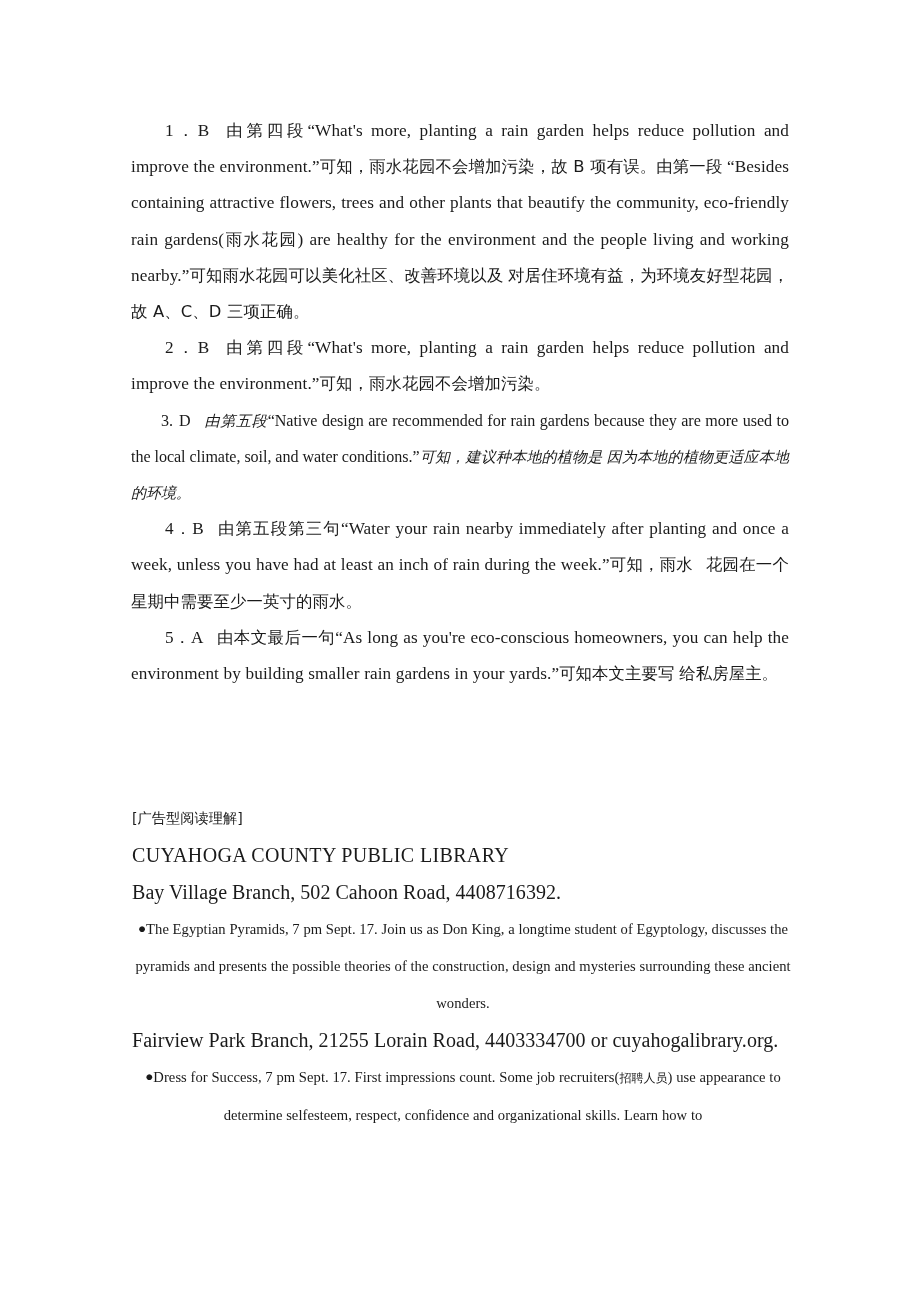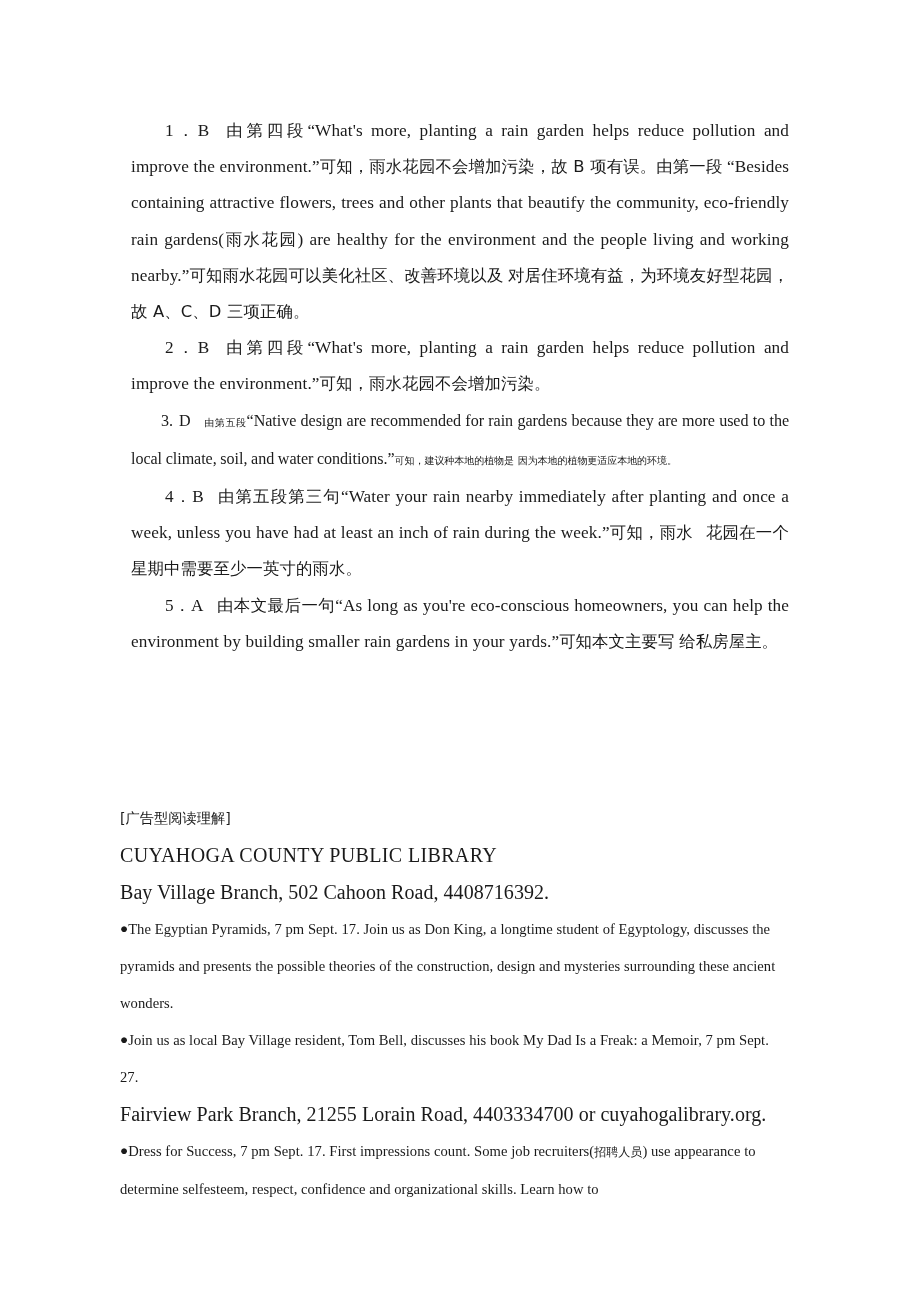--- a/index.html
+++ b/index.html
@@ -64,26 +64,26 @@
     letter-spacing: -0.05px;
     word-spacing: -0.3px;
   }
   .ans-para.compact .lead-indent { width: 30px; }
   .ans-para .nudge {
     display: inline-block;
     width: 8px;
   }
 
   .cn { font-family: "DejaVu Sans", "Liberation Sans", sans-serif; font-size: 16.4px; }
-  .ans-para.compact .cn { font-size: 10px; }
+  .ans-para.compact .cn { font-size: 15px; font-style: italic; }
 
   
   .advert-block {
     position: absolute;
-    left: 120px;
+    left: 132px;
     top: 800px;
     width: 662px;
   }
 
   .adv-line {
     margin: 0;
     text-align: left;
     font-size: 20px;
     line-height: 37px;
     color: #1a1a1a;
@@ -94,21 +94,21 @@
     font-size: 14.2px;
   }
   .adv-line.heading {
     letter-spacing: 0.35px;
   }
   .adv-para {
     margin: 0;
     font-size: 14.6px;
     line-height: 37px;
     color: #1a1a1a;
-    text-align: left;
+    text-align: center;
     letter-spacing: 0.05px;
   }
   .bullet-dot {
     font-size: 13.5px;
     line-height: 1;
     vertical-align: 1px;
     letter-spacing: 0;
   }
   .adv-cn {
     font-family: "DejaVu Sans", "Liberation Sans", sans-serif;
@@ -163,24 +163,20 @@
     <p class="adv-line heading">CUYAHOGA COUNTY PUBLIC LIBRARY</p>
 
     <p class="adv-line">Bay Village Branch, 502 Cahoon Road, 4408716392.</p>
 
     <p class="adv-para">
       <span class="bullet-dot">●</span><span>The Egyptian Pyramids, 7 pm Sept. 17. Join us as Don King, a longtime student of Egyptology,</span>
       <span>discusses the pyramids and presents the possible theories of the construction, design and mysteries</span>
       <span>surrounding these ancient wonders.</span>
     </p>
 
-    <p class="adv-para">
-      <span class="bullet-dot">●</span><span>Join us as local Bay Village resident, Tom Bell, discusses his book My Dad Is a Freak: a Memoir,</span>
-      <span>7 pm Sept. 27.</span>
-    </p>
 
     <p class="adv-line">Fairview Park Branch, 21255 Lorain Road, 4403334700 or cuyahogalibrary.org.</p>
 
     <p class="adv-para">
       <span class="bullet-dot">●</span><span>Dress for Success, 7 pm Sept. 17. First impressions count. Some job recruiters(</span><span class="adv-cn">招聘人员</span><span>) use</span>
       <span>appearance to determine selfesteem, respect, confidence and organizational skills. Learn how to</span>
     </p>
 
   </section>
 

